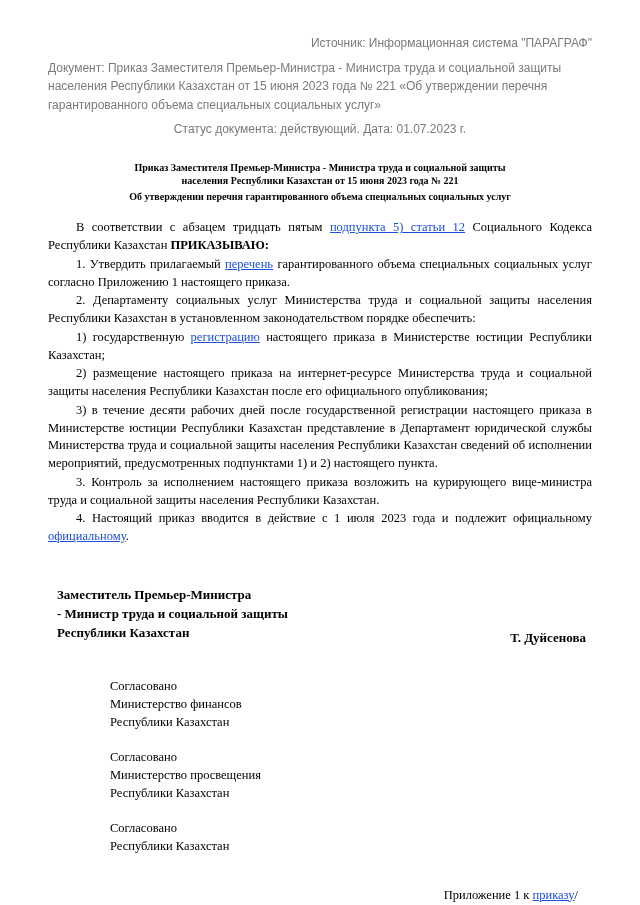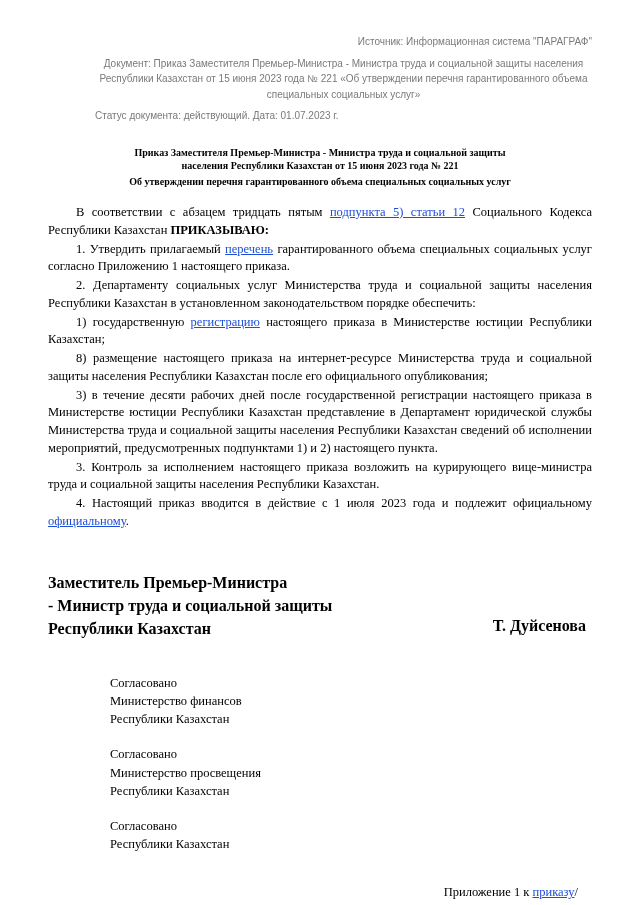--- a/index.html
+++ b/index.html
@@ -17,34 +17,33 @@
   .page {
     position: relative;
     width: 640px;
     height: 905px;
     padding: 0;
     box-sizing: border-box;
   }
   .meta {
     padding: 34px 48px 0 48px;
     font-family: "Liberation Sans", sans-serif;
-    font-size: 10px;
+    font-size: 12px;
     color: #7a7a7a;
     line-height: 1.55;
-    margin-left: 47px;
   }
   .meta-line {
     text-align: right;
   }
   .meta-doc {
-    text-align: center;
+    text-align: left;
     margin-top: 6px;
   }
   .meta-status {
-    text-align: left;
+    text-align: center;
     margin-top: 6px;
   }
   .content {
     padding: 0 48px;
     box-sizing: border-box;
   }
   .title-block {
     margin-top: 22px;
     text-align: center;
     font-weight: bold;
@@ -71,24 +70,25 @@
   .link {
     color: #1d4ed8;
     text-decoration: underline;
     cursor: pointer;
   }
   .bold {
     font-weight: bold;
   }
   .signature {
     margin-top: 40px;
-    font-size: 16px;
+    font-size: 13px;
     font-weight: bold;
     line-height: 1.45;
     position: relative;
+    margin-left: 9px;
   }
   .sig-name {
     position: absolute;
     right: 6px;
     top: 43px;
     font-weight: bold;
   }
   .approvals {
     margin-top: 34px;
     margin-left: 62px;
@@ -128,21 +128,21 @@
     <div class="body-text">
 
       <p class="para"><span>В соответствии с абзацем тридцать пятым </span><a class="link">подпункта 5) статьи 12</a><span> Социального Кодекса Республики Казахстан </span><span class="bold">ПРИКАЗЫВАЮ:</span></p>
 
       <p class="para"><span>1. Утвердить прилагаемый </span><a class="link">перечень</a><span> гарантированного объема специальных социальных услуг согласно Приложению 1 настоящего приказа.</span></p>
 
       <p class="para">2. Департаменту социальных услуг Министерства труда и социальной защиты населения Республики Казахстан в установленном законодательством порядке обеспечить:</p>
 
       <p class="para"><span>1) государственную </span><a class="link">регистрацию</a><span> настоящего приказа в Министерстве юстиции Республики Казахстан;</span></p>
 
-      <p class="para">8) размещение настоящего приказа на интернет-ресурсе Министерства труда и социальной защиты населения Республики Казахстан после его официального опубликования;</p>
+      <p class="para">2) размещение настоящего приказа на интернет-ресурсе Министерства труда и социальной защиты населения Республики Казахстан после его официального опубликования;</p>
 
       <p class="para">3) в течение десяти рабочих дней после государственной регистрации настоящего приказа в Министерстве юстиции Республики Казахстан представление в Департамент юридической службы Министерства труда и социальной защиты населения Республики Казахстан сведений об исполнении мероприятий, предусмотренных подпунктами 1) и 2) настоящего пункта.</p>
 
       <p class="para">3. Контроль за исполнением настоящего приказа возложить на курирующего вице-министра труда и социальной защиты населения Республики Казахстан.</p>
 
       <p class="para"><span>4. Настоящий приказ вводится в действие с 1 июля 2023 года и подлежит официальному </span><a class="link">официальному</a><span>.</span></p>
 
     </div>
 
     <div class="signature">

